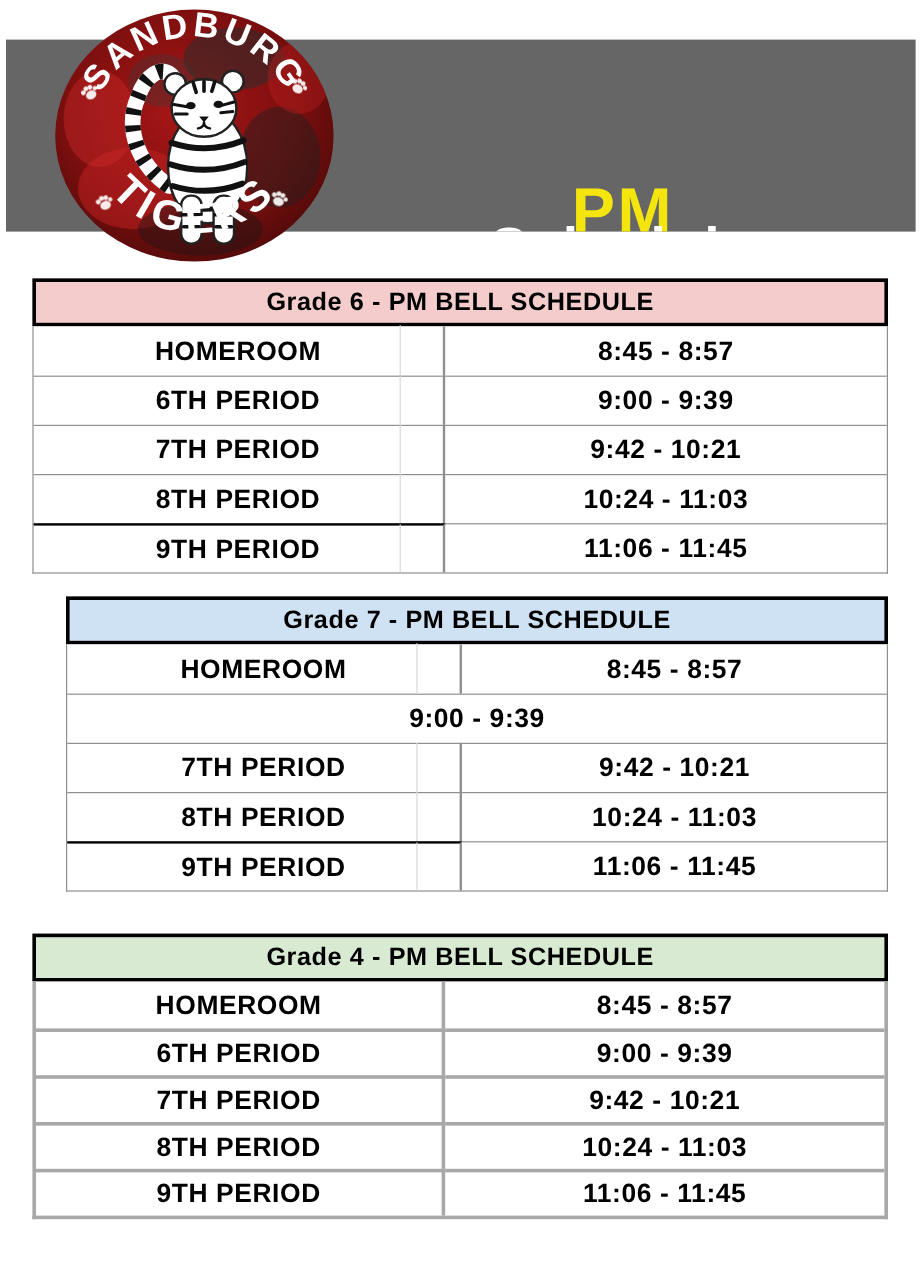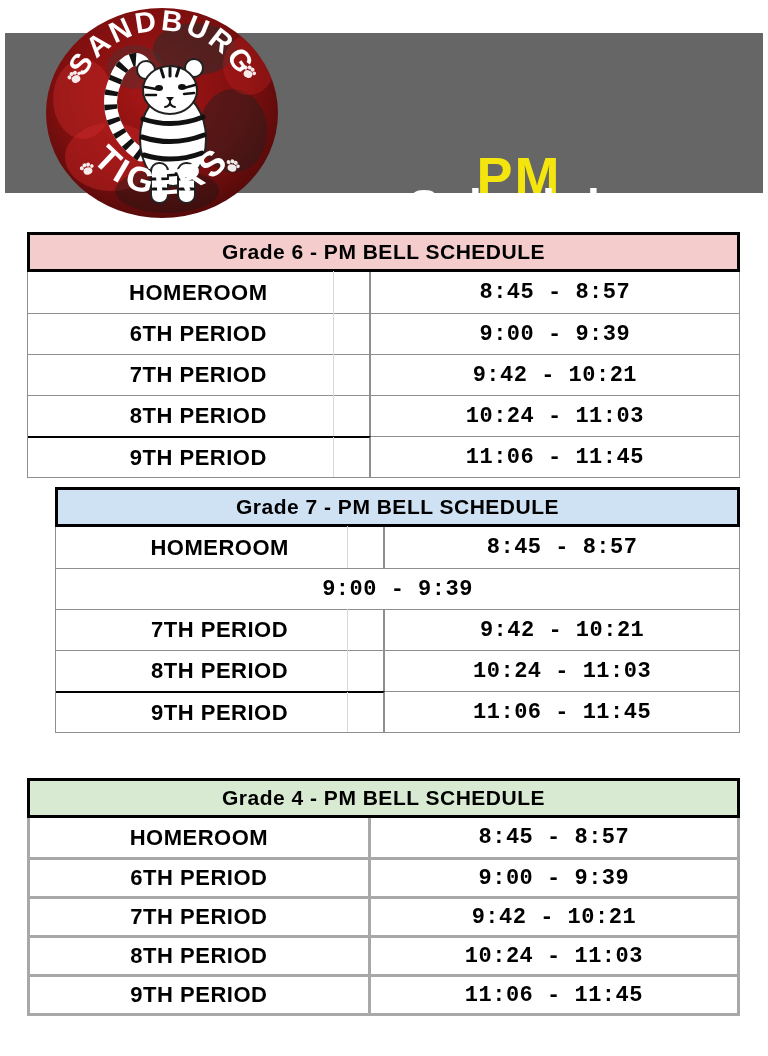--- a/index.html
+++ b/index.html
@@ -38,21 +38,21 @@
   }
   .table-body { box-sizing:border-box; background:#fff; }
   .row { display:flex; }
   .cell {
     box-sizing:border-box;
     display:flex; align-items:center; justify-content:center;
     font-size:22px; font-weight:bold; color:#000;
     letter-spacing:0.5px;
   }
   .period { width:48.2%; position:relative; }
-  .time   { flex:1;font-family:Liberation Mono, monospace; }
+  .time   { flex:1; }
 
   
   .t12 .table-body { border:1px solid #8f8f8f; border-top:none; }
   .t12 .row  { height:41px; }
   .t12 .cell { border-top:1px solid #8f8f8f; }
   .t12 .row:first-child .cell { border-top:none; }
   .t12 .period { border-right:2px solid #8f8f8f; }
   .t12 .period::after {            
     content:""; position:absolute; top:-1px; bottom:0; right:35px;
     width:1px; background:#d8d8d8;
@@ -60,21 +60,21 @@
   .t12 .row:last-child .period { border-top:2px solid #000; }
 
   
   .t3 .table-body { border:3px solid #a8a8a8; border-top:none; }
   .t3 .row  { height:39px; }
   .t3 .cell { border-top:3px solid #a8a8a8; }
   .t3 .row:first-child .cell { border-top:none; }
   .t3 .period { border-right:3px solid #a8a8a8; }
 
   .tbl-1 { top:232px;border-radius:13px; }
-  .tbl-2 { top:487px;padding-left:28px; }
+  .tbl-2 { top:497px;padding-left:28px; }
   .tbl-3 { top:778px; }
 </style>
 </head>
 <body>
 
 <div class="banner" style="background: rgb(102, 102, 102);">
   <div class="banner-line banner-line2" style="color: rgb(243, 229, 13);">PM</div>
   <div class="banner-line banner-line3">Schedule</div>
 </div>
 

